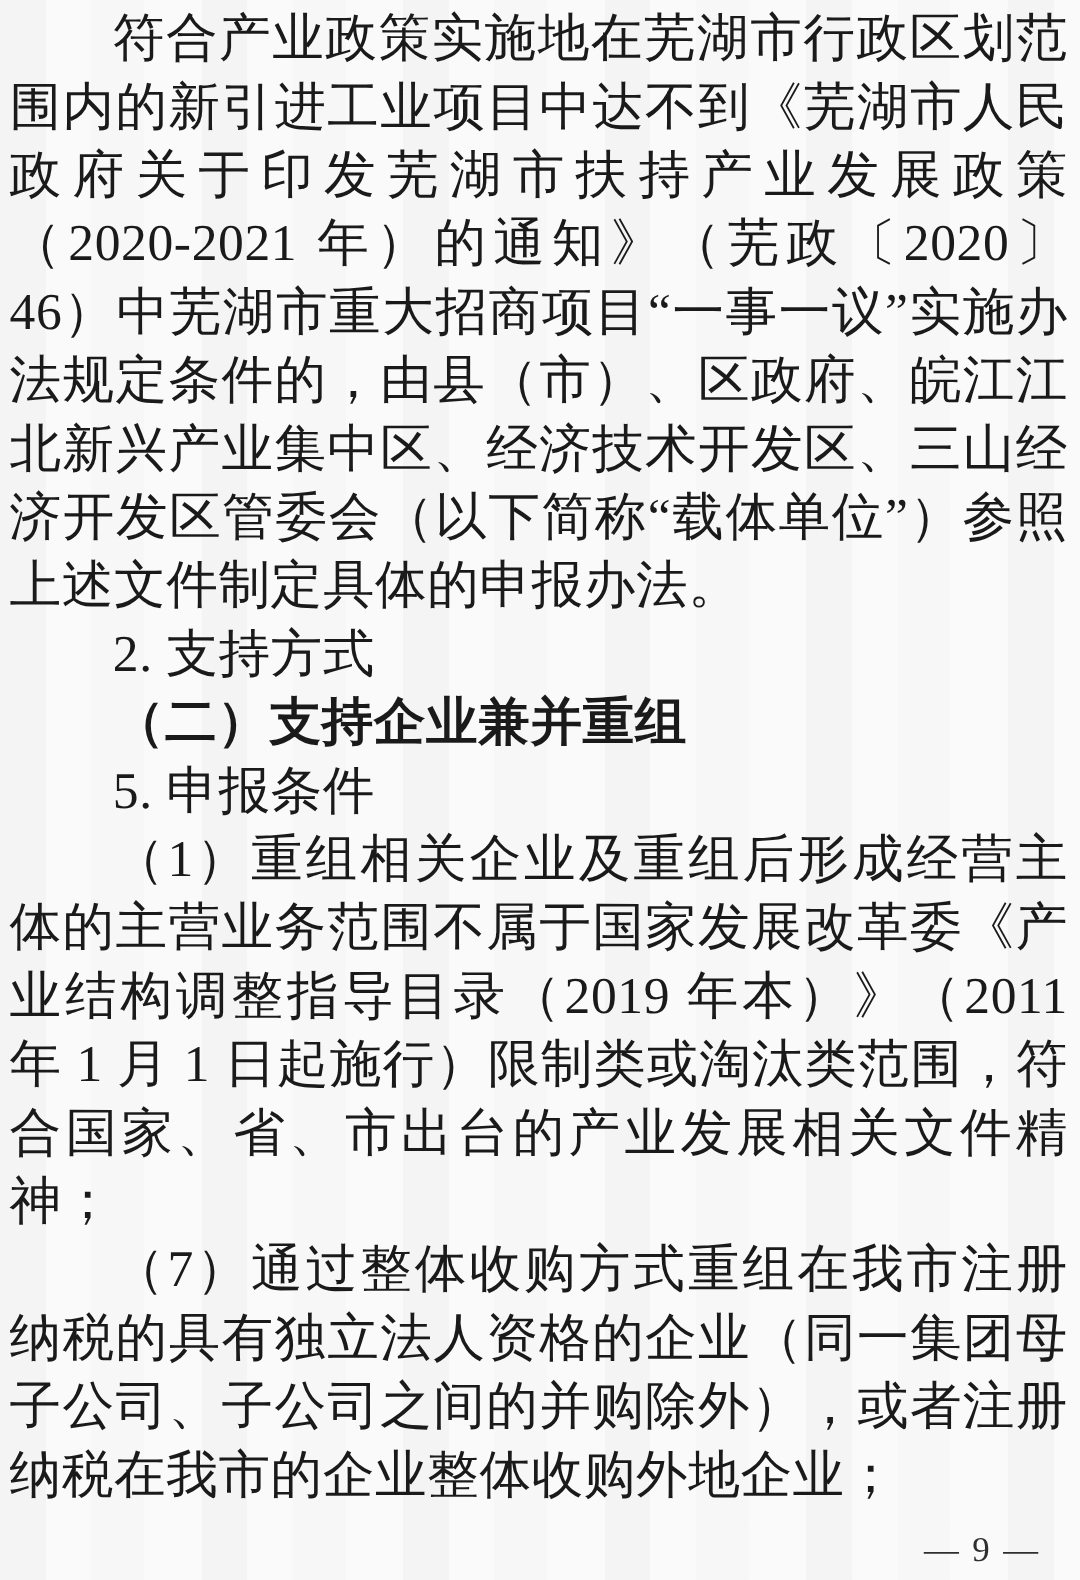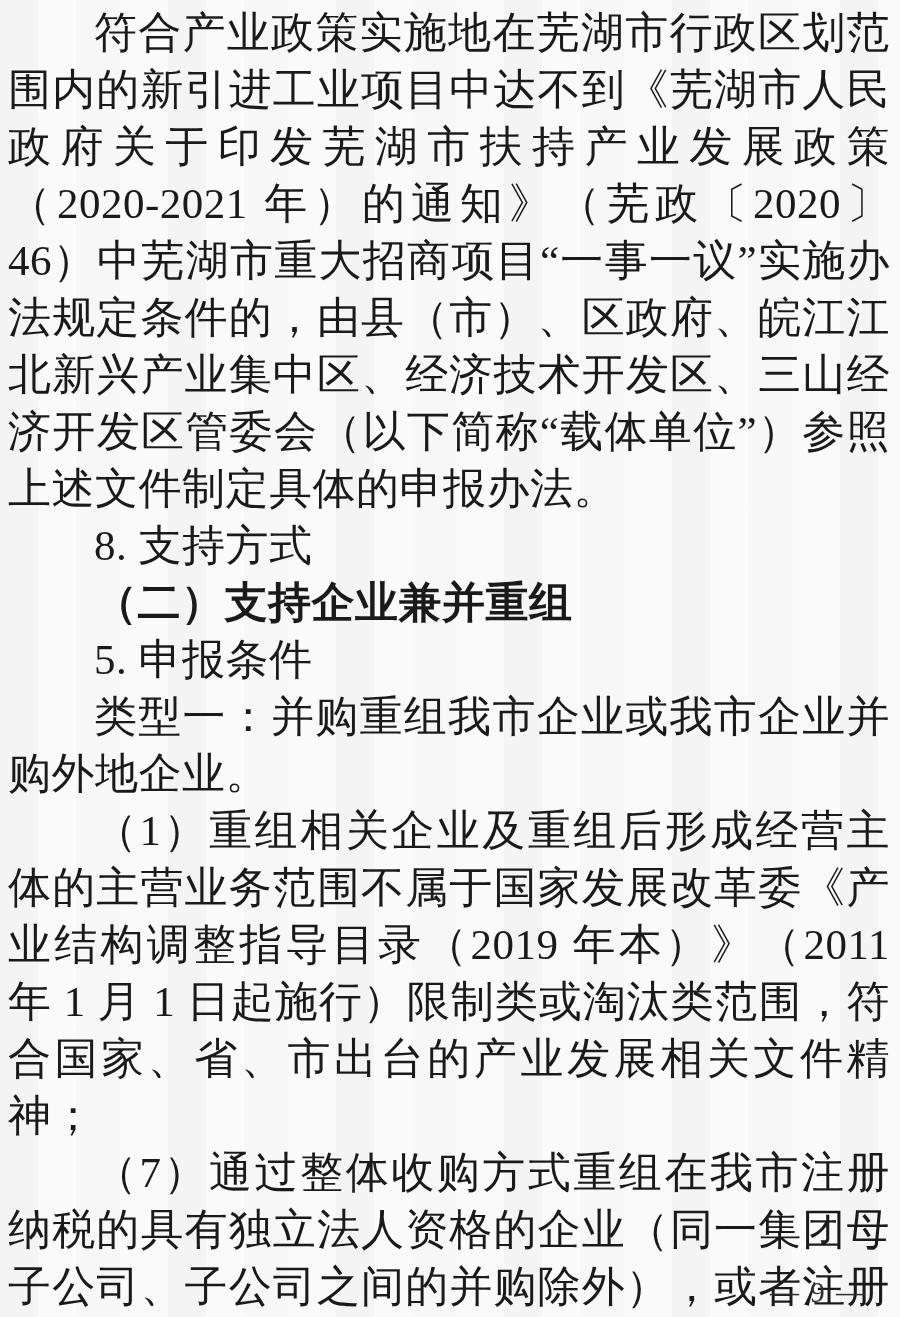--- a/index.html
+++ b/index.html
@@ -47,21 +47,20 @@
     line-height: 34px;
     color: #2e2e2e;
     letter-spacing: 2px;
   }
 </style>
 </head>
 <body>
 
 <div class="page">
   <p class="para">符合产业政策实施地在芜湖市行政区划范围内的新引进工业项目中达不到《芜湖市人民政府关于印发芜湖市扶持产业发展政策（2020-2021 年）的通知》（芜政〔2020〕46）中芜湖市重大招商项目“一事一议”实施办法规定条件的，由县（市）、区政府、皖江江北新兴产业集中区、经济技术开发区、三山经济开发区管委会（以下简称“载体单位”）参照上述文件制定具体的申报办法。</p>
-  <p class="para">8. 支持方式</p>
+  <p class="para">2. 支持方式</p>
   <p class="para bold">（二）支持企业兼并重组</p>
   <p class="para">5. 申报条件</p>
-  <p class="para">类型一：并购重组我市企业或我市企业并购外地企业。</p>
   <p class="para">（1）重组相关企业及重组后形成经营主体的主营业务范围不属于国家发展改革委《产业结构调整指导目录（2019 年本）》（2011 年 1 月 1 日起施行）限制类或淘汰类范围，符合国家、省、市出台的产业发展相关文件精神；</p>
   <p class="para">（7）通过整体收购方式重组在我市注册纳税的具有独立法人资格的企业（同一集团母子公司、子公司之间的并购除外），或者注册纳税在我市的企业整体收购外地企业；</p>
 
   <div class="footer">— 9 —</div>
 </div>
 
 </body></html>

